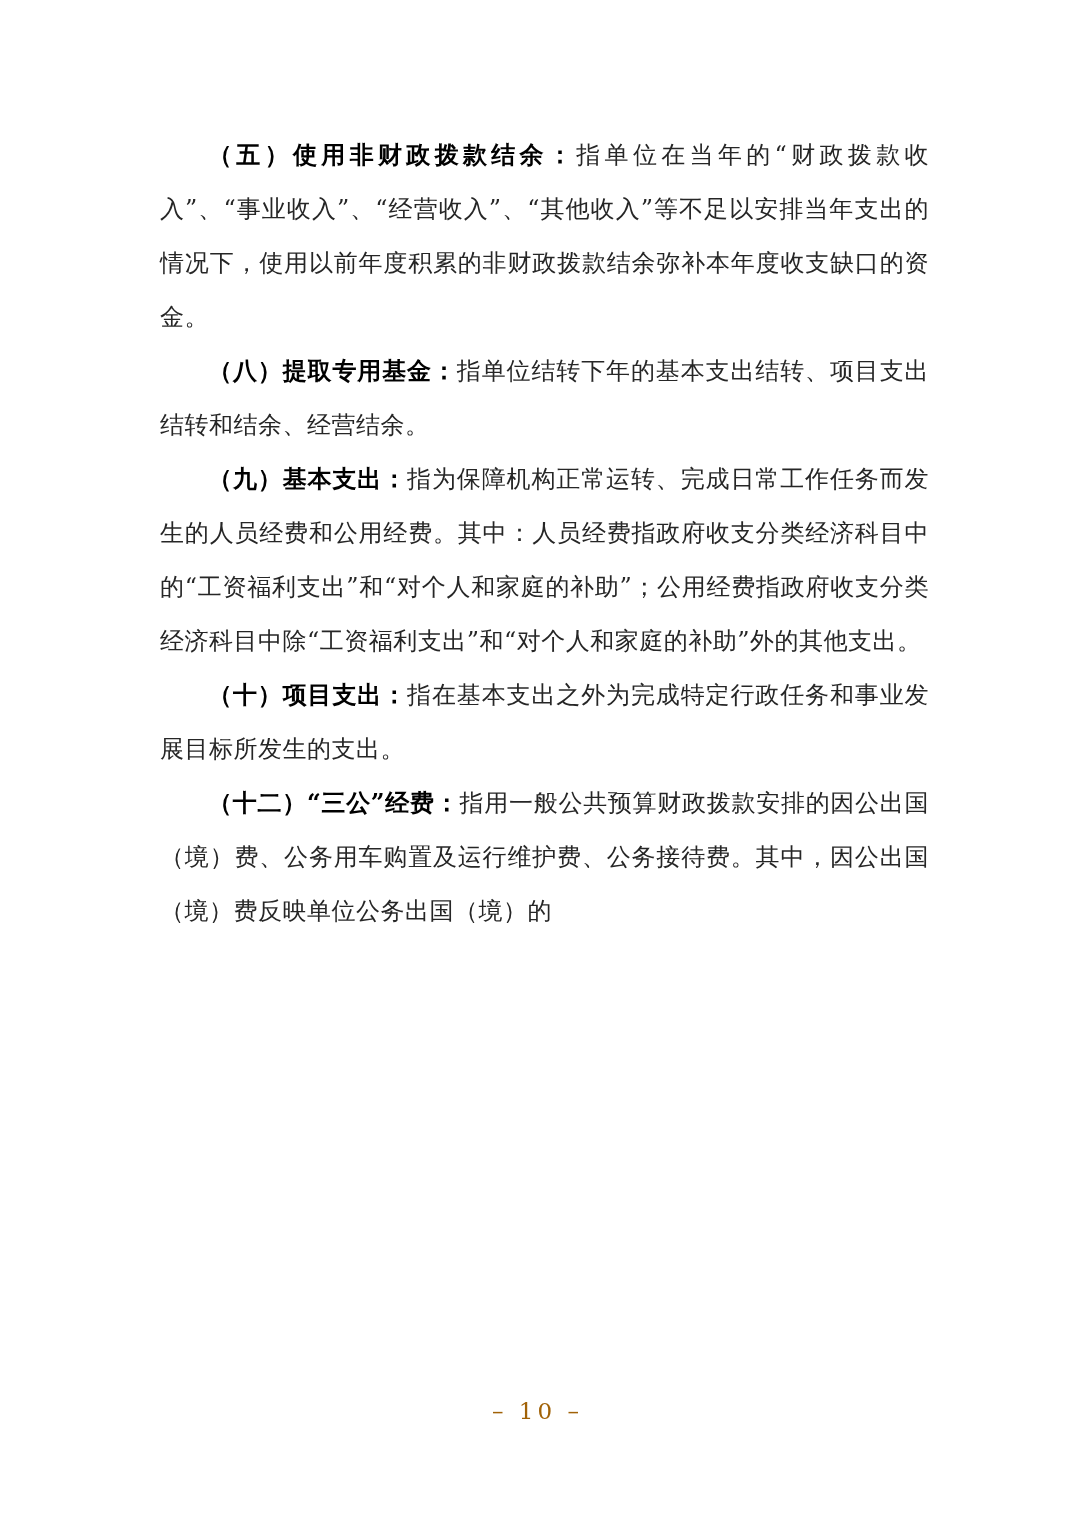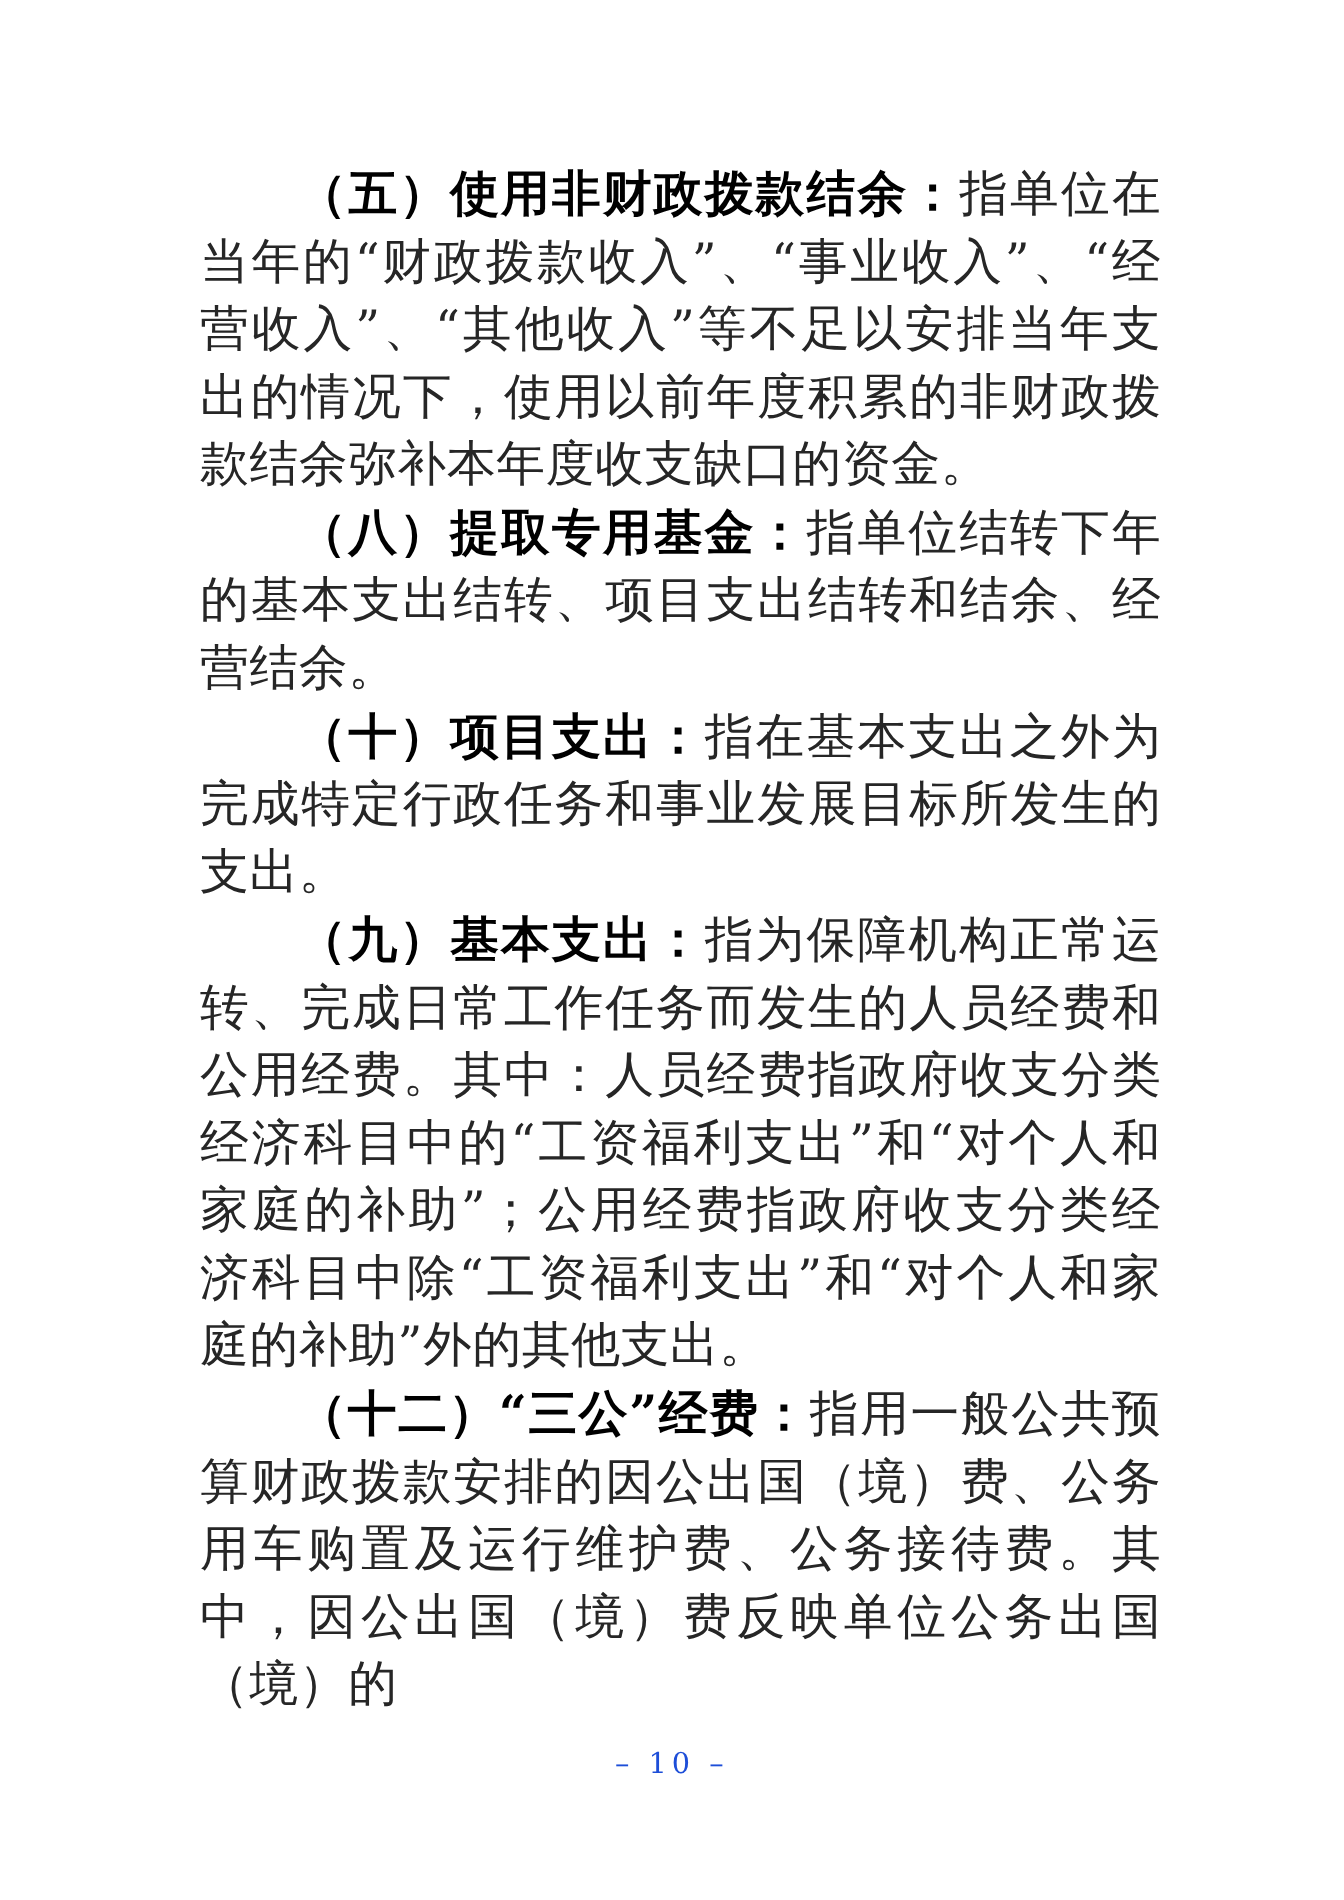--- a/index.html
+++ b/index.html
@@ -18,60 +18,60 @@
   }
   .doc-body {
     position: absolute;
     top: 128px;
     left: 160px;
     width: 769px;
   }
   p.para {
     margin: 0;
     padding: 0;
-    font-size: 39px;
+    font-size: 24px;
     line-height: 54px;
     color: #262626;
     text-align: justify;
     text-justify: inter-character;
     text-indent: 2em;
     letter-spacing: 0.5px;
     word-break: break-all;
   }
   p.para .head {
     font-weight: 700;
     color: #000000;
   }
   .page-footer {
     position: absolute;
     top: 1398px;
     left: 0;
     width: 100%;
     text-align: center;
     font-size: 23px;
-    color: #1d4ed8;
+    color: #a16207;
     letter-spacing: 4px;
     font-family: "DejaVu Serif", "Liberation Serif", serif;
   }
 </style>
 </head>
 <body>
 
 <div class="page">
   <div class="doc-body">
 
     <p class="para"><span class="head">（五）使用非财政拨款结余：</span><span class="body-text">指单位在当年的“财政拨款收入”、“事业收入”、“经营收入”、“其他收入”等不足以安排当年支出的情况下，使用以前年度积累的非财政拨款结余弥补本年度收支缺口的资金。</span></p>
 
 
 
     <p class="para"><span class="head">（八）提取专用基金：</span><span class="body-text">指单位结转下年的基本支出结转、项目支出结转和结余、经营结余。</span></p>
 
+    <p class="para"><span class="head">（九）基本支出：</span><span class="body-text">指为保障机构正常运转、完成日常工作任务而发生的人员经费和公用经费。其中：人员经费指政府收支分类经济科目中的“工资福利支出”和“对个人和家庭的补助”；公用经费指政府收支分类经济科目中除“工资福利支出”和“对个人和家庭的补助”外的其他支出。</span></p>
+
     <p class="para"><span class="head">（十）项目支出：</span><span class="body-text">指在基本支出之外为完成特定行政任务和事业发展目标所发生的支出。</span></p>
-
-    <p class="para"><span class="head">（九）基本支出：</span><span class="body-text">指为保障机构正常运转、完成日常工作任务而发生的人员经费和公用经费。其中：人员经费指政府收支分类经济科目中的“工资福利支出”和“对个人和家庭的补助”；公用经费指政府收支分类经济科目中除“工资福利支出”和“对个人和家庭的补助”外的其他支出。</span></p>
 
 
     <p class="para"><span class="head">（十二）“三公”经费：</span><span class="body-text">指用一般公共预算财政拨款安排的因公出国（境）费、公务用车购置及运行维护费、公务接待费。其中，因公出国（境）费反映单位公务出国（境）的</span></p>
 
   </div>
 
   <div class="page-footer">–  10  –</div>
 </div>
 
 </body></html>

